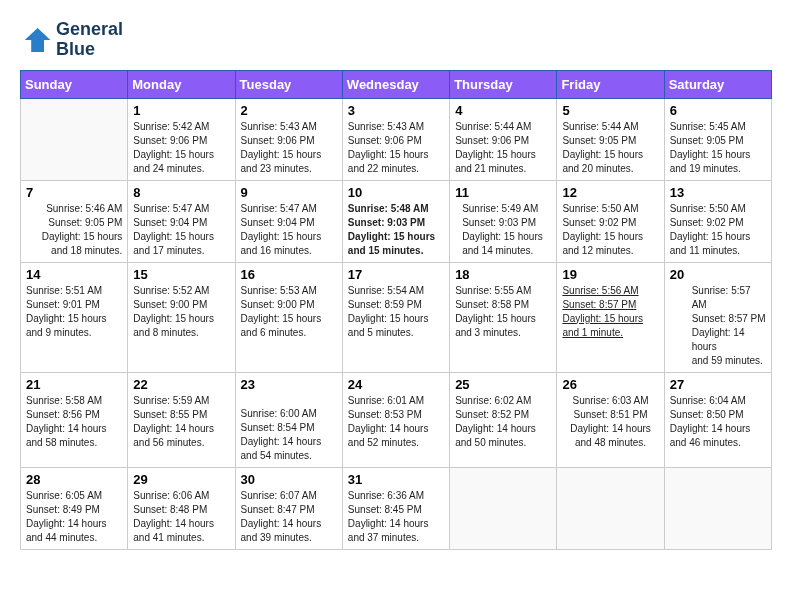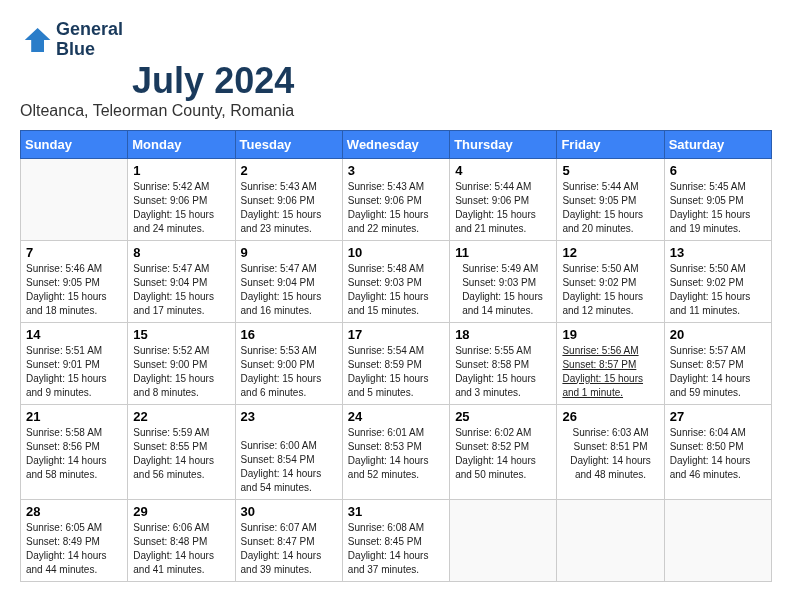--- a/index.html
+++ b/index.html
@@ -8,21 +8,20 @@
       background: #fff;
       width: 792px;
       min-height: 612px;
       padding: 20px;
     }
     .header {
       display: flex;
       justify-content: space-between;
       align-items: flex-start;
       margin-bottom: 10px;
-      flex-direction: column;
     }
     .logo {
       display: flex;
       align-items: center;
     }
     .logo-text {
       font-size: 18px;
       font-weight: bold;
       color: #1a3a5c;
       line-height: 1.1;
@@ -43,21 +42,21 @@
     .location {
       font-size: 16px;
       color: #333;
     }
     table {
       width: 100%;
       border-collapse: collapse;
       font-size: 11px;
     }
     thead th {
-      background-color: #3b82f6;
+      background-color: #8b5cf6;
       color: #fff;
       padding: 6px 4px;
       text-align: left;
       font-size: 13px;
       font-weight: bold;
       border: 1px solid #2a5db0;
     }
     td {
       border: 1px solid #ccc;
       vertical-align: top;
@@ -87,24 +86,20 @@
   <div class="logo">
     <svg class="logo-icon" viewBox="0 0 40 40">
       <rect x="0" y="0" width="40" height="40" fill="white"></rect>
       <polygon points="22,5 38,20 30,20 30,35 14,35 14,20 6,20" fill="#2a7dc9"></polygon>
     </svg>
     <div class="logo-text">
       <div>General</div>
       <div>Blue</div>
     </div>
   </div>
-  <div class="title-area">
-    <div class="month-year">July 2024</div>
-    <div class="location">Olteanca, Teleorman County, Romania</div>
-  </div>
 </div>
 
 <table>
   <thead>
     <tr>
     <th>Sunday</th>
         <th>Monday</th>
         <th>Tuesday</th>
         <th>Wednesday</th>
         <th>Thursday</th>
@@ -154,42 +149,42 @@
           <span class="day-num">6</span>
           <div class="day-info" style="white-space: pre-line;">Sunrise: 5:45 AM
 Sunset: 9:05 PM
 Daylight: 15 hours
 and 19 minutes.</div>
         </td>
       </tr>
       <tr>
         <td>
           <span class="day-num">7</span>
-          <div class="day-info" style="white-space: pre-line;">Sunrise: 5:46 AM
+          <div class="day-info" style="white-space: pre-line; text-align: right;">Sunrise: 5:46 AM
 Sunset: 9:05 PM
 Daylight: 15 hours
 and 18 minutes.</div>
         </td>
         <td>
           <span class="day-num">8</span>
           <div class="day-info" style="white-space: pre-line;">Sunrise: 5:47 AM
 Sunset: 9:04 PM
 Daylight: 15 hours
 and 17 minutes.</div>
         </td>
         <td>
           <span class="day-num">9</span>
           <div class="day-info" style="white-space: pre-line;">Sunrise: 5:47 AM
 Sunset: 9:04 PM
 Daylight: 15 hours
 and 16 minutes.</div>
         </td>
         <td>
           <span class="day-num">10</span>
-          <div class="day-info" style="white-space: pre-line;">Sunrise: 5:48 AM
+          <div class="day-info" style="white-space: pre-line; font-weight: bold;">Sunrise: 5:48 AM
 Sunset: 9:03 PM
 Daylight: 15 hours
 and 15 minutes.</div>
         </td>
         <td>
           <span class="day-num">11</span>
           <div class="day-info" style="white-space: pre-line; margin-left: 7px;">Sunrise: 5:49 AM
 Sunset: 9:03 PM
 Daylight: 15 hours
 and 14 minutes.</div>
@@ -247,21 +242,21 @@
         </td>
         <td>
           <span class="day-num">19</span>
           <div class="day-info" style="white-space: pre-line; text-decoration: underline;">Sunrise: 5:56 AM
 Sunset: 8:57 PM
 Daylight: 15 hours
 and 1 minute.</div>
         </td>
         <td>
           <span class="day-num">20</span>
-          <div class="day-info" style="white-space: pre-line;">Sunrise: 5:57 AM
+          <div class="day-info" style="white-space: pre-line; margin-left: 22px;">Sunrise: 5:57 AM
 Sunset: 8:57 PM
 Daylight: 14 hours
 and 59 minutes.</div>
         </td>
       </tr>
       <tr>
         <td>
           <span class="day-num">21</span>
           <div class="day-info" style="white-space: pre-line;">Sunrise: 5:58 AM
 Sunset: 8:56 PM
@@ -328,21 +323,21 @@
         </td>
         <td>
           <span class="day-num">30</span>
           <div class="day-info" style="white-space: pre-line;">Sunrise: 6:07 AM
 Sunset: 8:47 PM
 Daylight: 14 hours
 and 39 minutes.</div>
         </td>
         <td>
           <span class="day-num">31</span>
-          <div class="day-info" style="white-space: pre-line;">Sunrise: 6:08 AM
+          <div class="day-info" style="white-space: pre-line;">Sunrise: 6:36 AM
 Sunset: 8:45 PM
 Daylight: 14 hours
 and 37 minutes.</div>
         </td>
         <td class="empty"></td>
         <td class="empty"></td>
         <td class="empty"></td>
       </tr>
     </tbody>
 </table>

